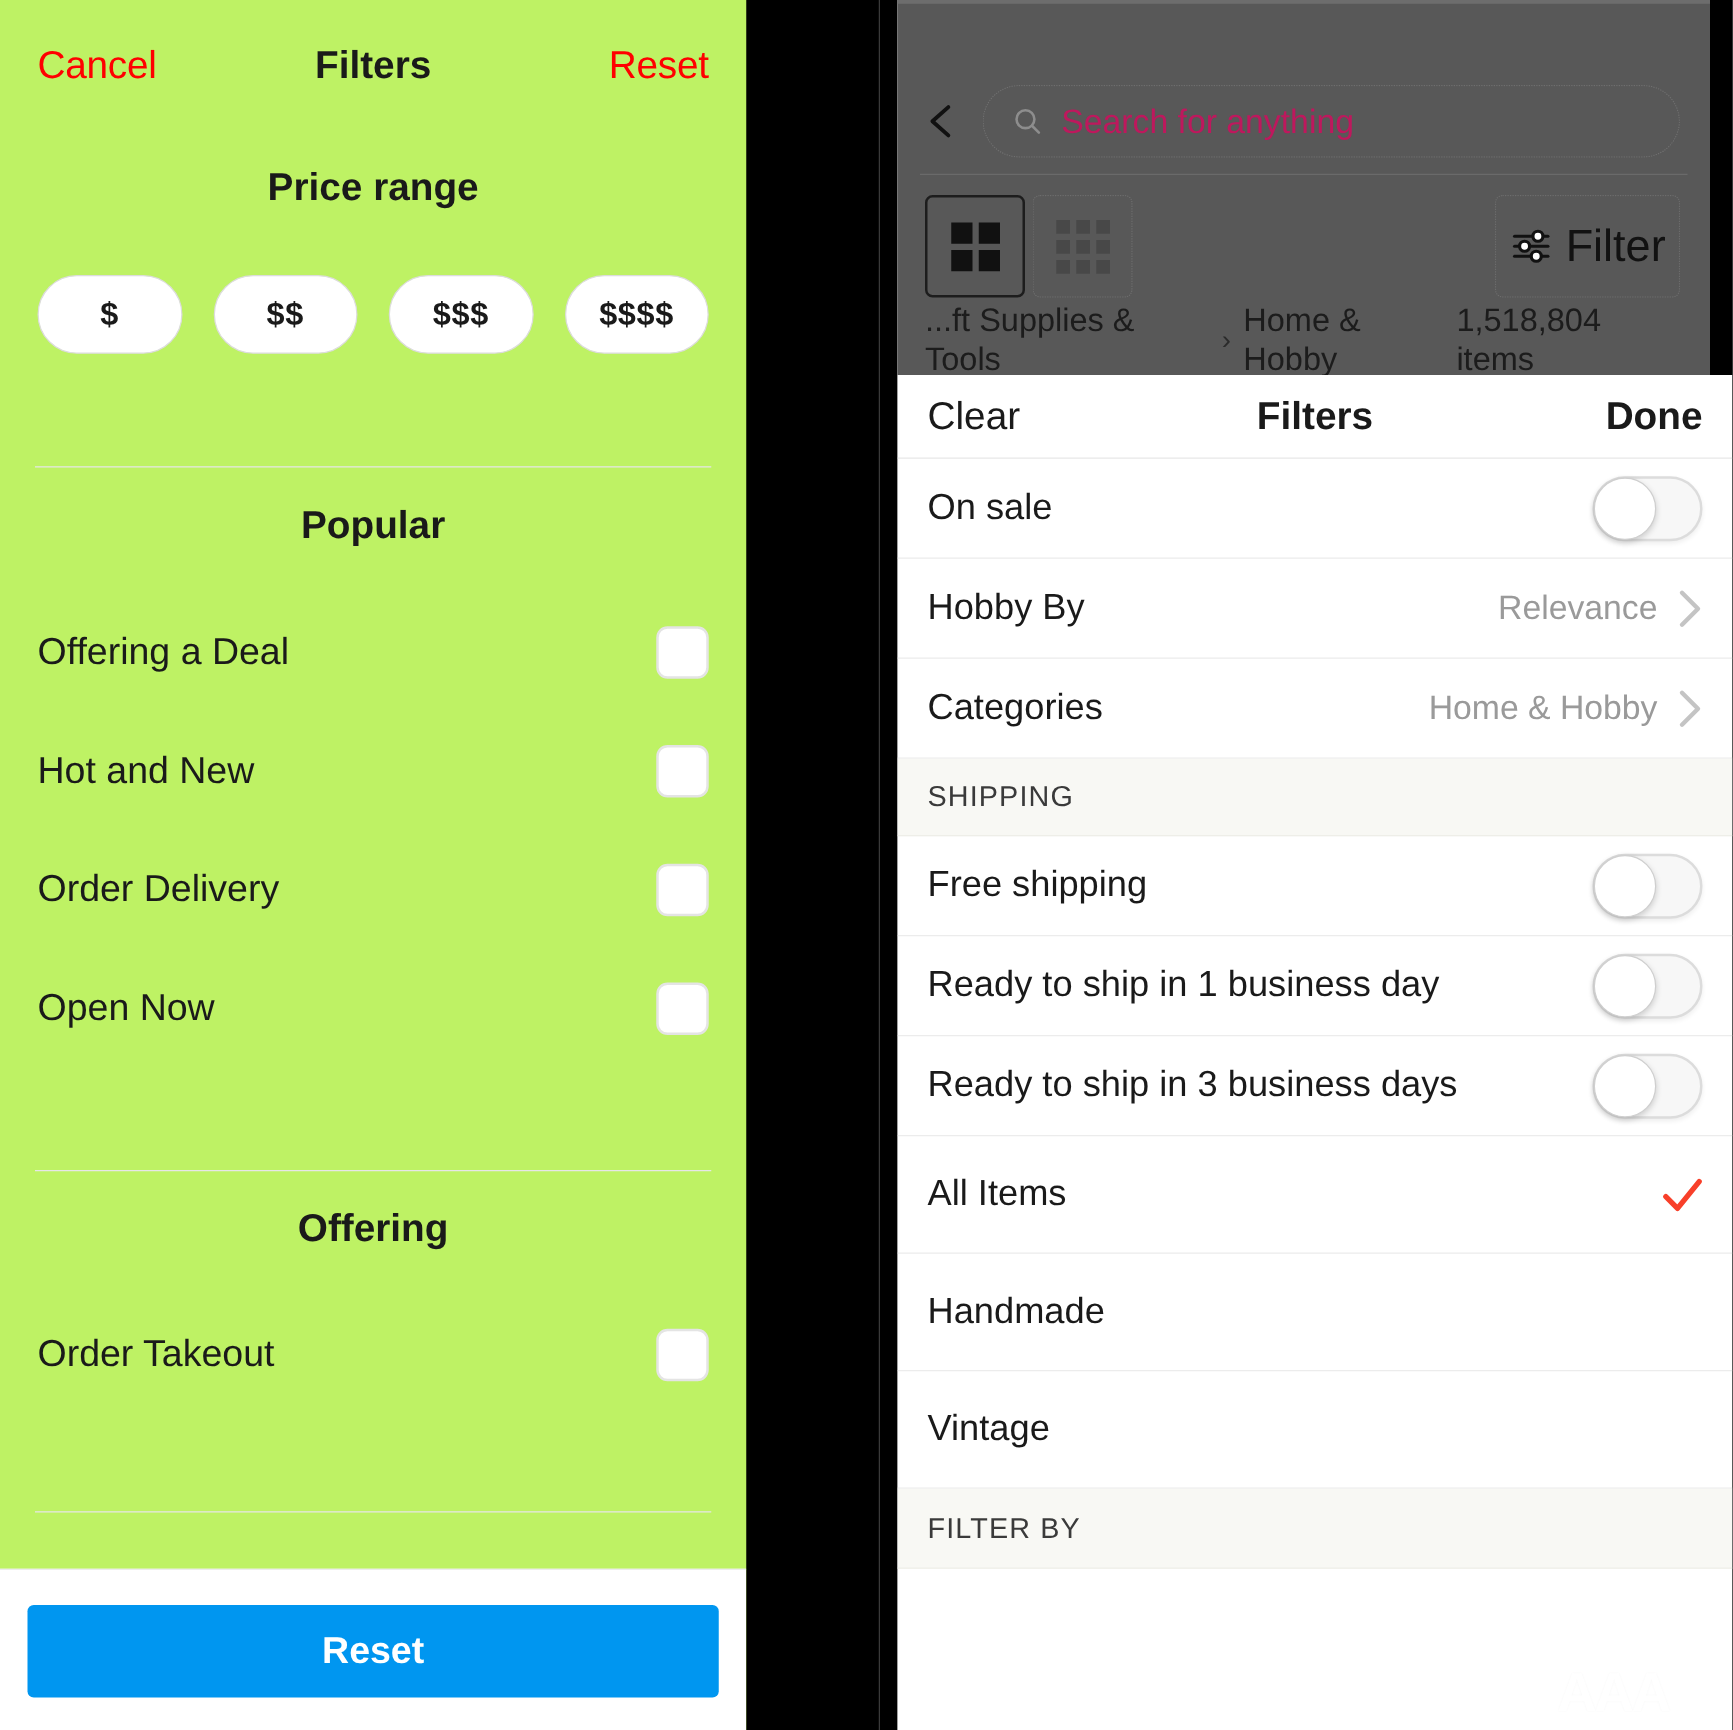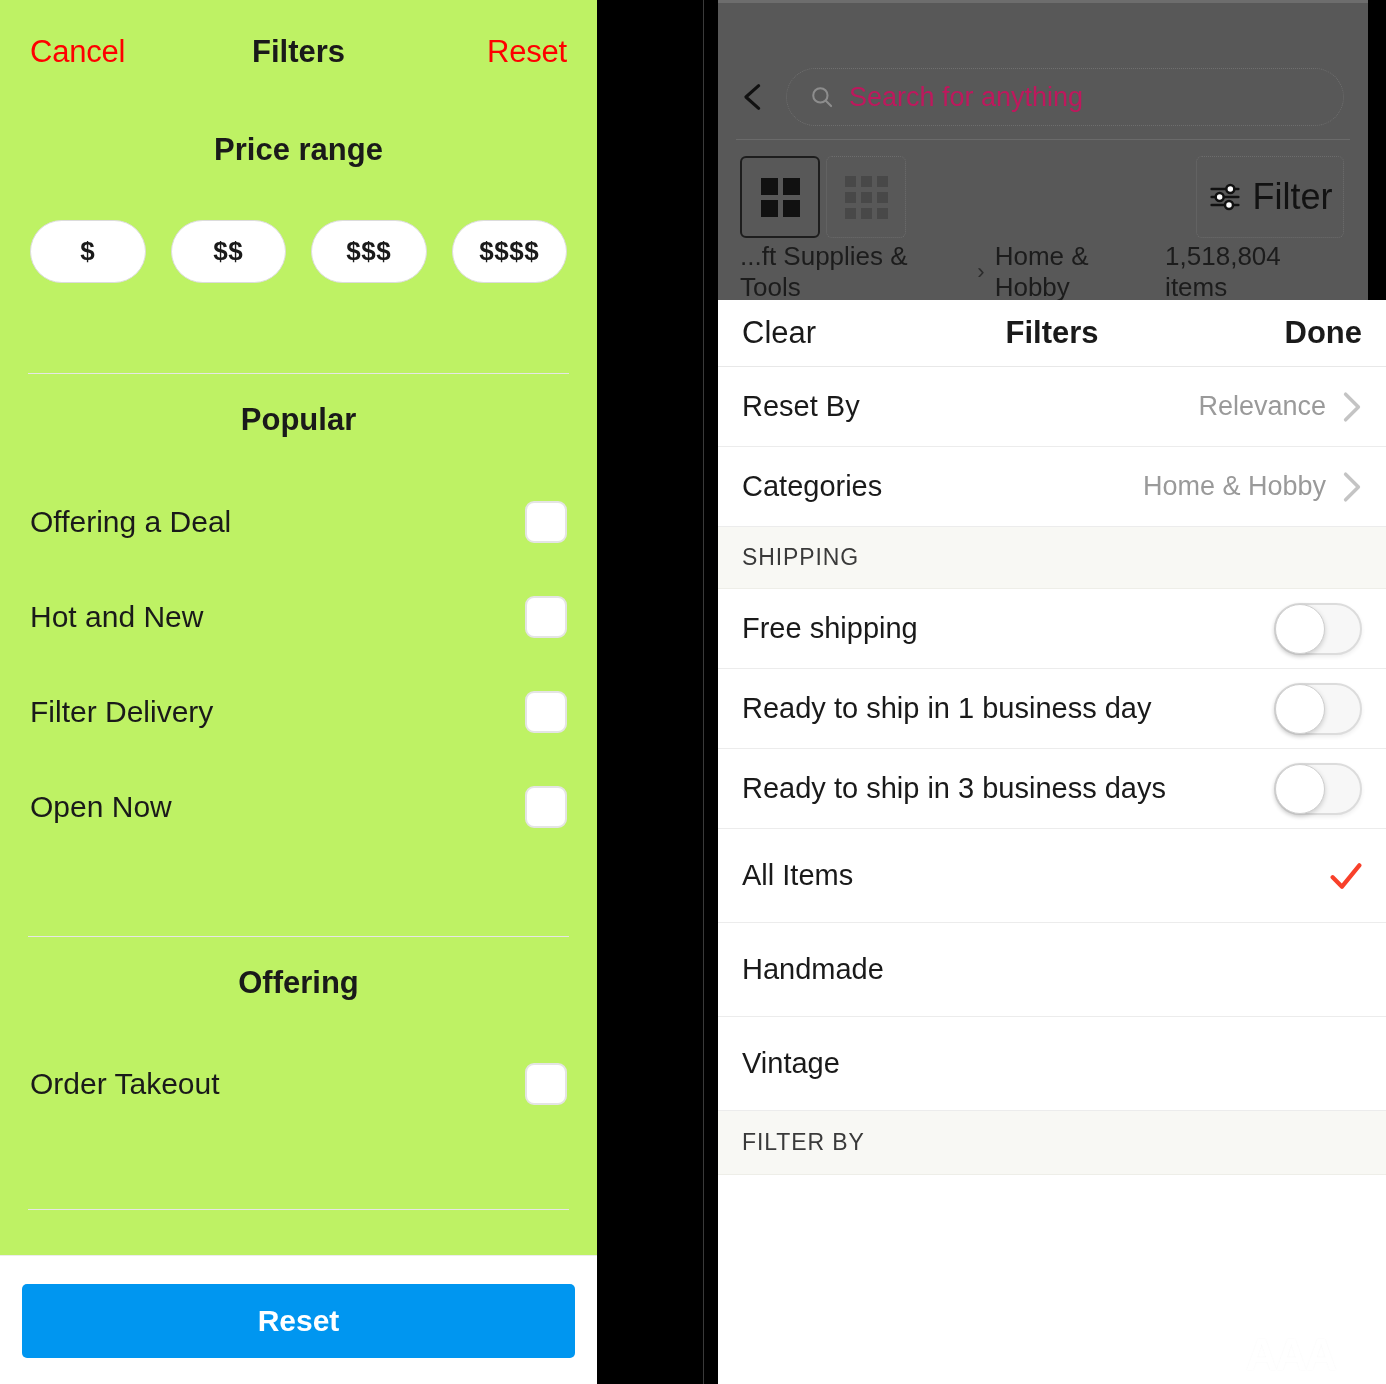--- a/index.html
+++ b/index.html
@@ -232,21 +232,21 @@
     <div class="popular-list">
       <div class="check-row">
         <span class="check-label">Offering a Deal</span>
         <span class="checkbox"></span>
       </div>
       <div class="check-row">
         <span class="check-label">Hot and New</span>
         <span class="checkbox"></span>
       </div>
       <div class="check-row">
-        <span class="check-label">Filter Delivery</span>
+        <span class="check-label">Order Delivery</span>
         <span class="checkbox"></span>
       </div>
       <div class="check-row">
         <span class="check-label">Open Now</span>
         <span class="checkbox"></span>
       </div>
     </div>
 
     <div class="l-divider divider-2"></div>
 
@@ -335,23 +335,29 @@
     </div>
 
     <div class="sheet">
 
       <div class="sheet-header">
         <span class="sheet-clear">Clear</span>
         <span class="sheet-title">Filters</span>
         <span class="sheet-done">Done</span>
       </div>
 
-
-      <div class="row">
-        <span class="row-label">Reset By</span>
+      <div class="row">
+        <span class="row-label">On sale</span>
+        <span class="toggle">
+            <span class="knob"></span>
+          </span>
+      </div>
+
+      <div class="row">
+        <span class="row-label">Hobby By</span>
         <span class="row-value">Relevance</span>
         <svg class="chev" viewBox="0 0 12 20">
           <polyline points="2,2 10,10 2,18" fill="none" stroke="#c4c4c4" stroke-width="2.2" stroke-linecap="round" stroke-linejoin="round"></polyline>
         </svg>
       </div>
 
       <div class="row">
         <span class="row-label">Categories</span>
         <span class="row-value">Home &amp; Hobby</span>
         <svg class="chev" viewBox="0 0 12 20">

